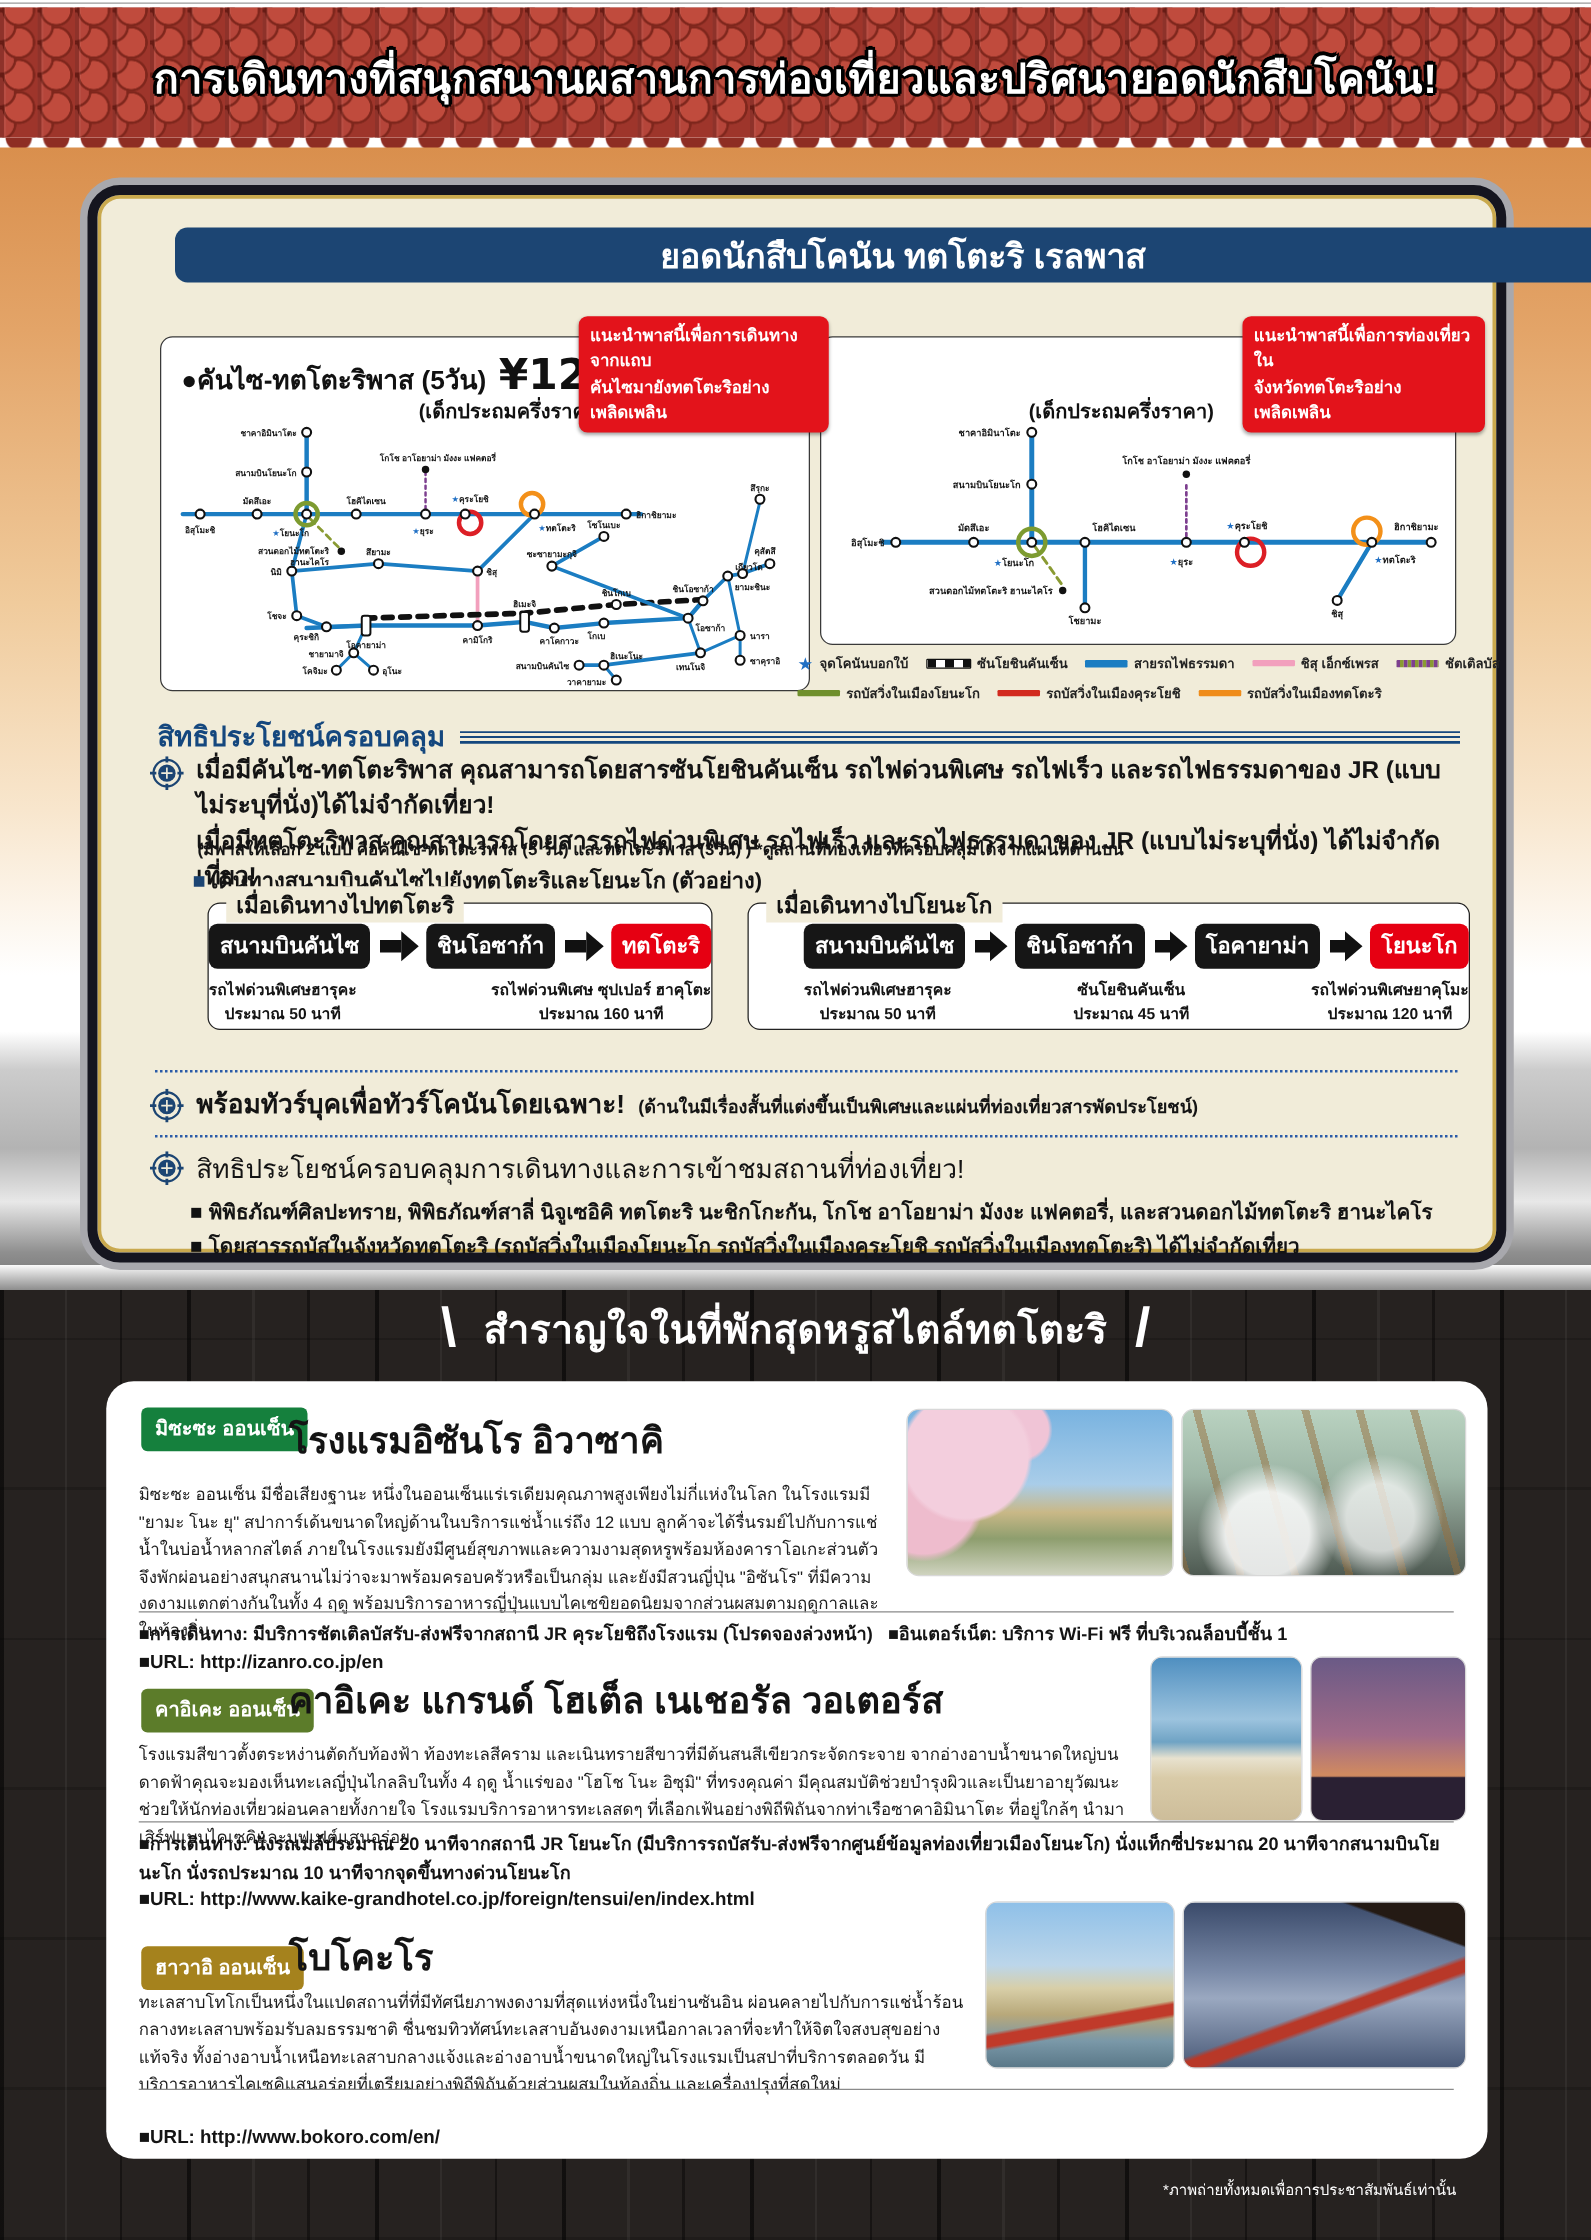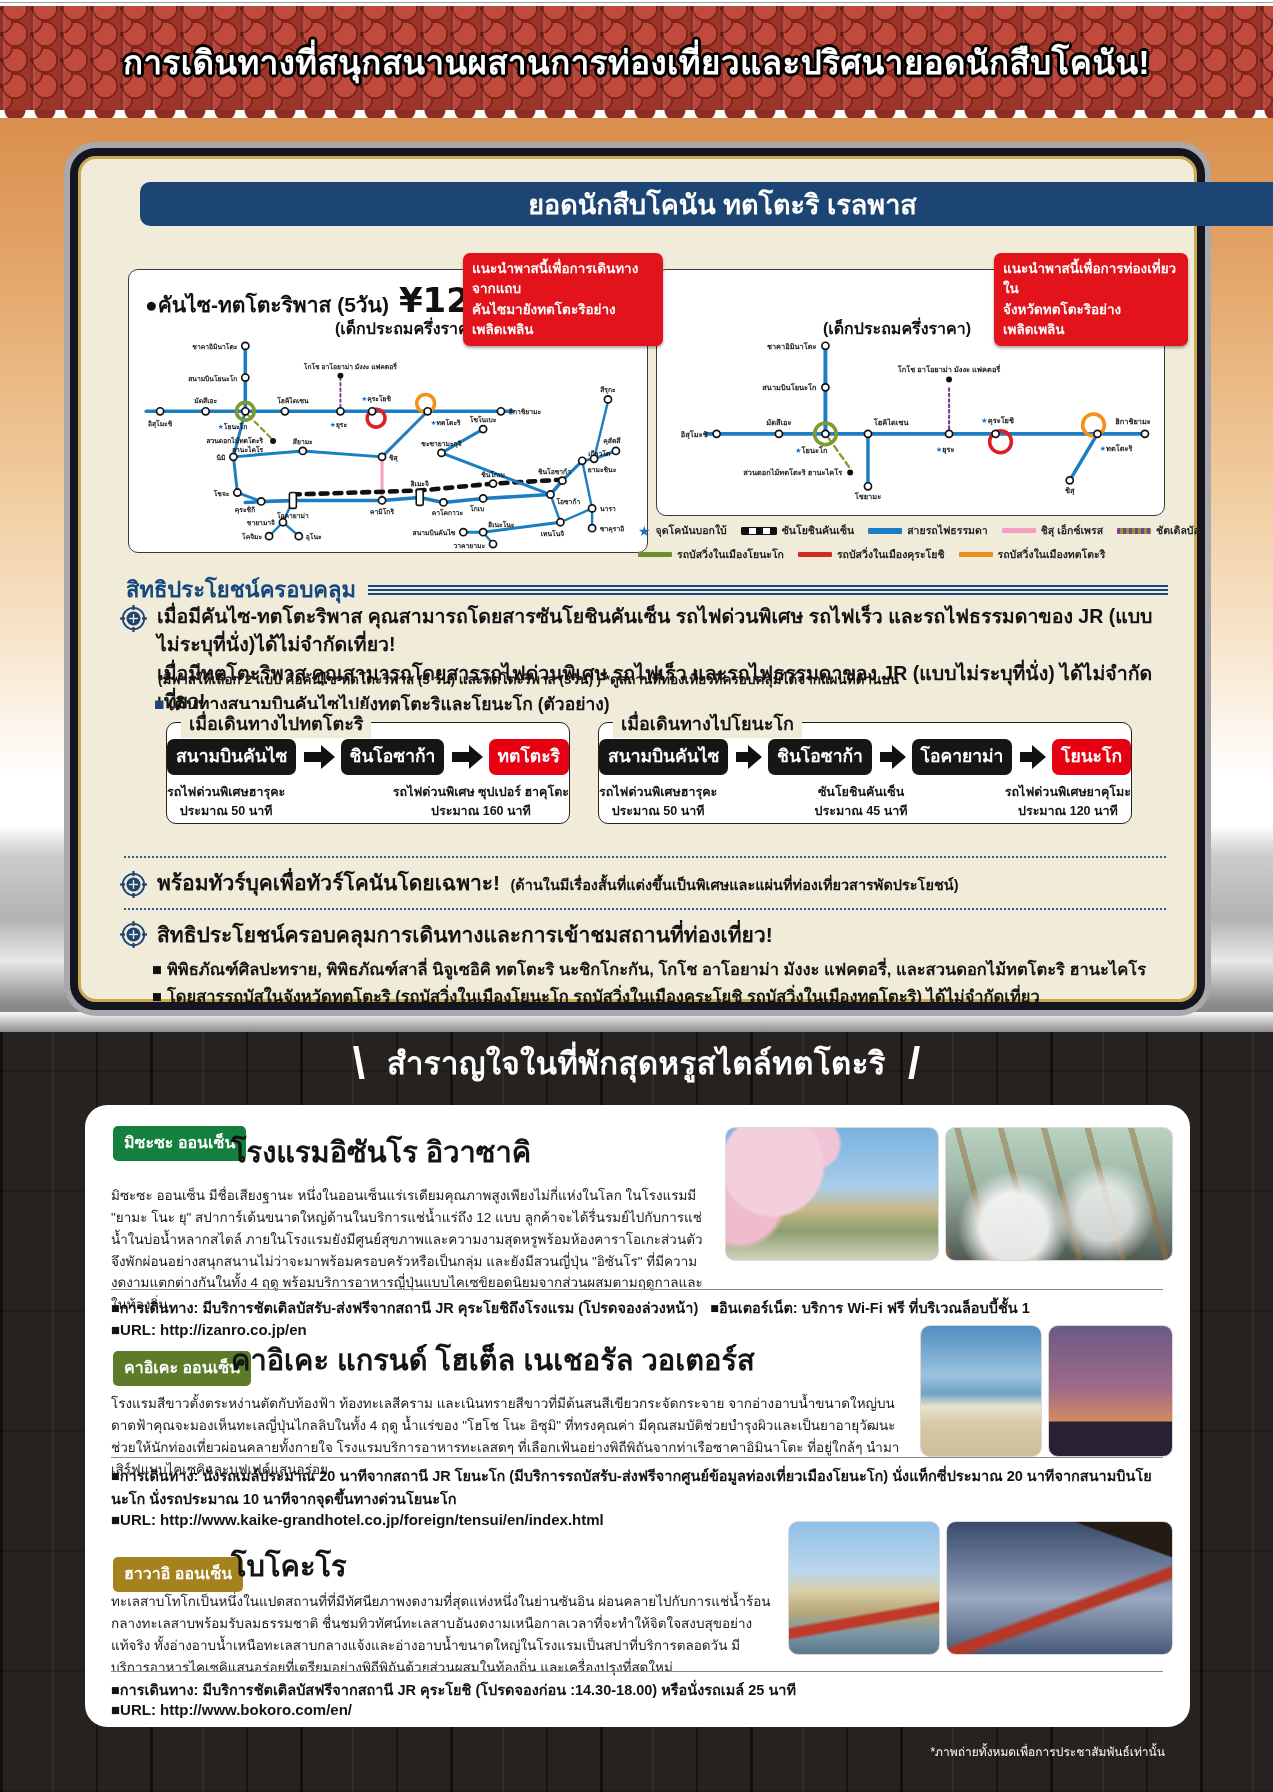--- a/index.html
+++ b/index.html
@@ -83,37 +83,37 @@
   .bullet{position:absolute;display:flex;gap:10px;align-items:flex-start;color:#141414;}
   .bullet .tgt{flex:0 0 auto;margin-top:3px;}
   .b1{left:42px;top:446px;width:1050px;}
   .b1 .blines{font-size:19.5px;font-weight:800;line-height:1.45;}
   .b-note{position:absolute;left:80px;top:512px;font-size:13.5px;font-weight:700;color:#141414;}
   .b-sub{position:absolute;left:76px;top:534px;font-size:17.5px;font-weight:800;color:#141414;}
   .sq{color:#1c4573;margin-right:4px;}
 
   .route-box{position:absolute;background:#fff;border:1.8px solid #222;border-radius:10px;height:100px;}
   .rb1{left:88px;top:566px;width:402px;}
-  .rb2{left:520px;top:566px;width:532px;}
+  .rb2{left:520px;top:566px;width:532px;padding-left:44px;}
   .route-title{position:absolute;left:14px;top:-14px;background:#f1ecd9;padding:0 8px;font-size:18px;font-weight:800;color:#141414;}
   .route-nodes{display:flex;align-items:center;justify-content:center;gap:8px;margin-top:16px;}
   .rnode{background:#161616;color:#fff;font-size:17.5px;font-weight:800;padding:3px 9px 5px;border-radius:7px;white-space:nowrap;}
   .rnode.dest{background:#e60012;}
   .rarrow{width:30px;height:10px;background:#111;position:relative;margin-right:12px;}
   .rarrow::after{content:"";position:absolute;right:-14px;top:-7px;border-left:14px solid #111;border-top:12px solid transparent;border-bottom:12px solid transparent;}
   .route-legs{display:flex;justify-content:space-between;gap:26px;margin-top:8px;}
   .rleg{font-size:12.5px;font-weight:700;text-align:center;line-height:1.5;color:#141414;}
 
   .dotted-div{position:absolute;left:46px;width:1042px;border-top:2px dotted #2a5ba8;}
   .d1{top:700px;} .d2{top:752px;}
   .b2{left:42px;top:710px;width:1050px;align-items:center;}
   .b2 .btitle{font-size:21px;font-weight:800;}
   .b2 .bsmall{font-size:14.5px;font-weight:700;margin-left:6px;}
   .b3{left:42px;top:762px;width:1050px;}
-  .b3 .btitle{font-size:21px;font-weight:700;}
+  .b3 .btitle{font-size:21px;font-weight:400;}
   .cov-item{position:absolute;left:74px;font-size:16.5px;font-weight:700;color:#141414;}
   .ci1{top:800px;} .ci2{top:827px;}
   .bsq{color:#111;margin-right:5px;}
 
   
   .stay-heading{position:absolute;left:0;top:1038px;width:100%;display:flex;justify-content:center;align-items:center;gap:22px;color:#fff;}
   .stay-heading .slash{font-size:44px;font-weight:800;}
   .stay-heading .txt{font-size:31px;font-weight:800;letter-spacing:.5px;}
 
   .hotel-card{position:absolute;left:85px;top:1105px;width:1105px;height:622px;background:#fff;border-radius:22px;}
@@ -515,21 +515,20 @@
       <span>■URL:</span>
       <a class="lnk">http://www.kaike-grandhotel.co.jp/foreign/tensui/en/index.html</a>
     </div>
 
     <div class="photo ph-bokoro1" style="left:703px;top:416px;width:150px;height:132px;"></div>
     <div class="photo ph-bokoro2" style="left:861px;top:416px;width:225px;height:132px;"></div>
     <span class="badge" id="badge2" style="left: 28px; top: 452px; background: rgb(165, 130, 29);">ฮาวาอิ ออนเซ็น</span>
     <div class="h-title" style="left:146px;top:438px;">โบโคะโร</div>
     <div class="h-body" style="left:26px;top:486px;width:660px;">ทะเลสาบโทโกเป็นหนึ่งในแปดสถานที่ที่มีทัศนียภาพงดงามที่สุดแห่งหนึ่งในย่านซันอิน ผ่อนคลายไปกับการแช่น้ำร้อนกลางทะเลสาบพร้อมรับลมธรรมชาติ ชื่นชมทิวทัศน์ทะเลสาบอันงดงามเหนือกาลเวลาที่จะทำให้จิตใจสงบสุขอย่างแท้จริง ทั้งอ่างอาบน้ำเหนือทะเลสาบกลางแจ้งและอ่างอาบน้ำขนาดใหญ่ในโรงแรมเป็นสปาที่บริการตลอดวัน มีบริการอาหารไคเซคิแสนอร่อยที่เตรียมอย่างพิถีพิถันด้วยส่วนผสมในท้องถิ่น และเครื่องปรุงที่สดใหม่</div>
     <div class="h-div" style="left:26px;top:566px;"></div>
-    <div class="h-info" style="left:26px;top:574px;width:1055px;">■การเดินทาง: มีบริการชัตเติลบัสฟรีจากสถานี JR คุระโยชิ (โปรดจองก่อน :14.30-18.00) หรือนั่งรถเมล์ 25 นาที</div>
     <div class="h-url" style="left:26px;top:596px;">
       <span>■URL:</span>
       <a class="lnk">http://www.bokoro.com/en/</a>
     </div>
   </div>
 
   <div class="footnote">*ภาพถ่ายทั้งหมดเพื่อการประชาสัมพันธ์เท่านั้น</div>
 </div>
 
 </body></html>

